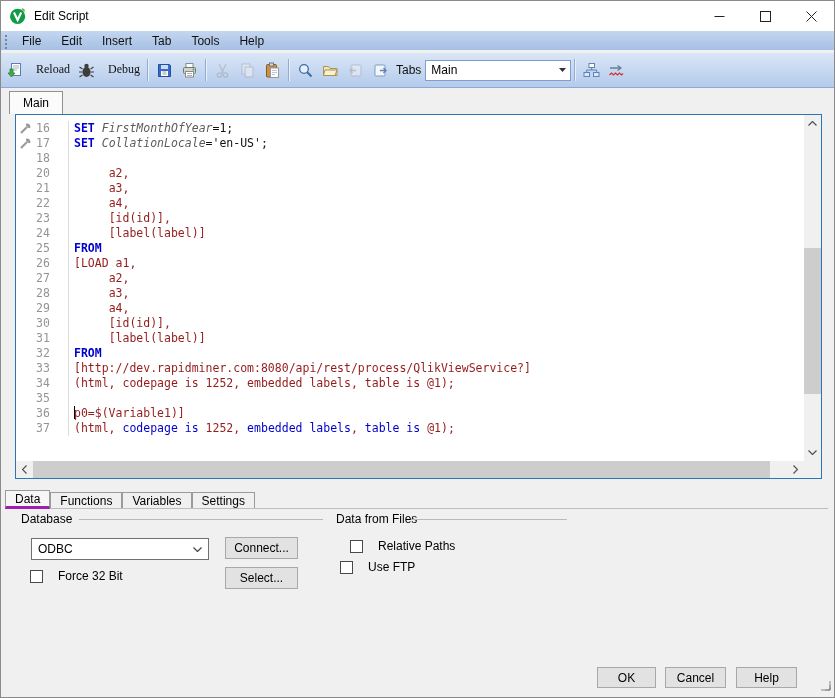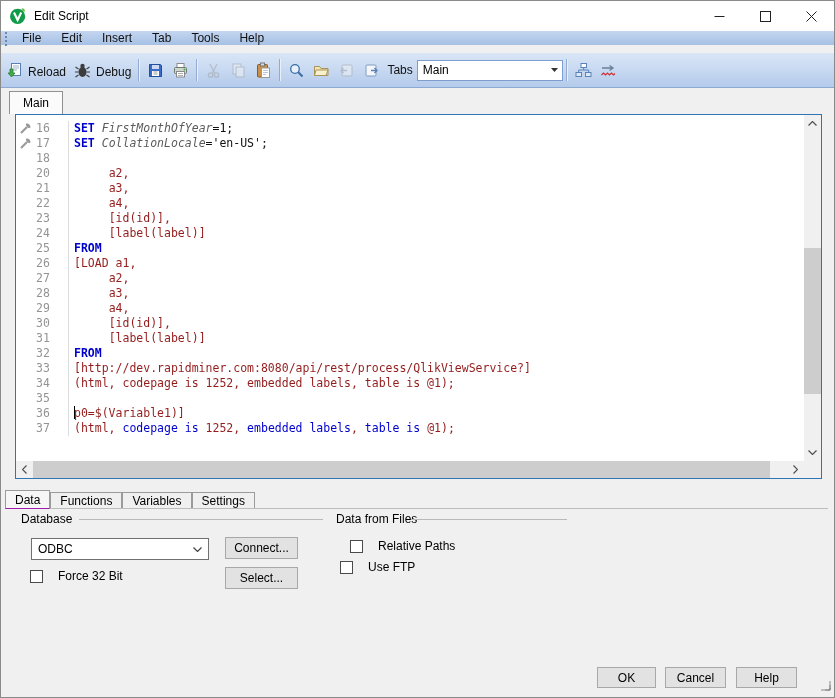--- a/index.html
+++ b/index.html
@@ -4,26 +4,26 @@
 <style>
   html,body{margin:0;padding:0;background:#d8d8d8;font-family:"Liberation Sans",sans-serif;}
   .window{position:relative;width:835px;height:698px;background:#f0f0f0;border:1px solid #8a8a8a;box-sizing:border-box;overflow:hidden;}
   
   .titlebar{position:absolute;left:0;top:0;right:0;height:30px;background:#ffffff;display:flex;align-items:center;}
   .title-text{font-size:12px;color:#000;margin-left:7px;}
   .app-icon{margin-left:8px;display:flex;}
   .win-controls{position:absolute;right:0;top:0;height:30px;display:flex;}
   .win-btn{width:46px;height:30px;display:flex;align-items:center;justify-content:center;}
   
-  .menubar{position:absolute;left:0;top:30px;right:0;height:14px;background:linear-gradient(#c4d6f0,#a6c0e4);display:flex;align-items:center;}
+  .menubar{position:absolute;left:0;top:30px;right:0;height:19px;background:linear-gradient(#c4d6f0,#a6c0e4);display:flex;align-items:center;}
   .grip{width:4px;height:16px;margin-left:3px;margin-right:4px;background-image:radial-gradient(circle,#6f86a8 1px,rgba(0,0,0,0) 1.3px);background-size:4px 4px;background-position:0 1px;}
   .menu-item{padding:3px 10px;font-size:12px;color:#111;}
   
   .toolbar{position:absolute;left:0;top:52px;right:0;height:35px;background:linear-gradient(#dae6f7,#b4cbeb);border-bottom:1px solid #8ea9d2;box-sizing:border-box;display:flex;align-items:center;padding-left:1px;}
-  .tbtn{display:flex;align-items:flex-end;gap:5px;padding:3px 4px;font-size:12px;color:#111;}
+  .tbtn{display:flex;align-items:flex-start;gap:13px;padding:3px 4px;font-size:12px;color:#111;font-family:Liberation Serif, serif;}
   .tbtn.disabled{opacity:.45;filter:grayscale(1);}
   .tsep{width:1px;height:22px;background:#93abd3;border-right:1px solid #e9f0fa;margin:0 3px;}
   .tlabel{font-size:12px;color:#111;padding:0 4px 0 3px;}
   .tab-combo{width:146px;height:21px;background:#fff;border:1px solid #7d9ecf;box-sizing:border-box;display:flex;align-items:center;font-size:12px;padding-left:5px;position:relative;}
   .combo-val{flex:1;}
   .tab-combo-arrow{width:15px;height:100%;display:flex;align-items:center;justify-content:center;}
   
   .script-tab{position:absolute;left:8px;top:90px;height:23px;padding:0 13px;background:#fbfbfb;border:1px solid #919191;border-bottom:none;font-size:12px;display:flex;align-items:center;box-sizing:border-box;}
   
   .editor{position:absolute;left:14px;top:113px;width:807px;height:365px;background:#ffffff;border:1px solid #2e75b6;box-sizing:border-box;}
@@ -42,21 +42,21 @@
   
   .vscroll{position:absolute;top:0;right:0;width:17px;bottom:17px;background:#f0f0f0;}
   .sarrow{position:absolute;width:17px;height:17px;display:flex;align-items:center;justify-content:center;background:#f0f0f0;}
   .vthumb{position:absolute;left:0;top:133px;width:17px;height:146px;background:#cdcdcd;}
   .hscroll{position:absolute;left:0;bottom:0;right:17px;height:17px;background:#f0f0f0;}
   .hthumb{position:absolute;top:0;left:17px;width:737px;height:17px;background:#cdcdcd;}
   .scroll-corner{position:absolute;right:0;bottom:0;width:17px;height:17px;background:#f0f0f0;}
   
   .panel-tabs{position:absolute;left:4px;top:489px;width:823px;height:19px;border-bottom:1px solid #bdbdbd;display:flex;align-items:flex-end;box-sizing:border-box;}
   .ptab{height:16px;padding:0 9px;font-size:12px;border:1px solid #9b9b9b;border-bottom:none;display:flex;align-items:center;background:#f0f0f0;box-sizing:border-box;}
-  .ptab.active{height:19px;background:#f6f6f6;margin-bottom:-1px;border-bottom:1px solid #a21caf;z-index:2;}
+  .ptab.active{height:19px;background:#f6f6f6;margin-bottom:-1px;border-bottom:3px solid #a21caf;z-index:2;}
   
   .grp-label{position:absolute;font-size:12px;color:#000;}
   .grp-line{position:absolute;height:1px;background:#b9b9b9;}
   .combo{position:absolute;left:30px;top:537px;width:178px;height:22px;background:#fff;border:1px solid #707070;box-sizing:border-box;font-size:12px;display:flex;align-items:center;padding-left:6px;}
   .combo .combo-val{flex:1;}
   .combo-chev{width:22px;display:flex;align-items:center;justify-content:center;}
   .btn{position:absolute;background:#e2e2e2;border:1px solid #a8a8a8;font-size:12px;display:flex;align-items:center;justify-content:center;box-sizing:border-box;}
   .chk{position:absolute;display:flex;align-items:center;gap:15px;font-size:12px;color:#000;}
   .box{width:13px;height:13px;background:#fff;border:1px solid #4a4a4a;box-sizing:border-box;flex:none;}
   .file-buttons{position:absolute;left:464px;top:532px;width:93px;display:flex;flex-direction:column;}

